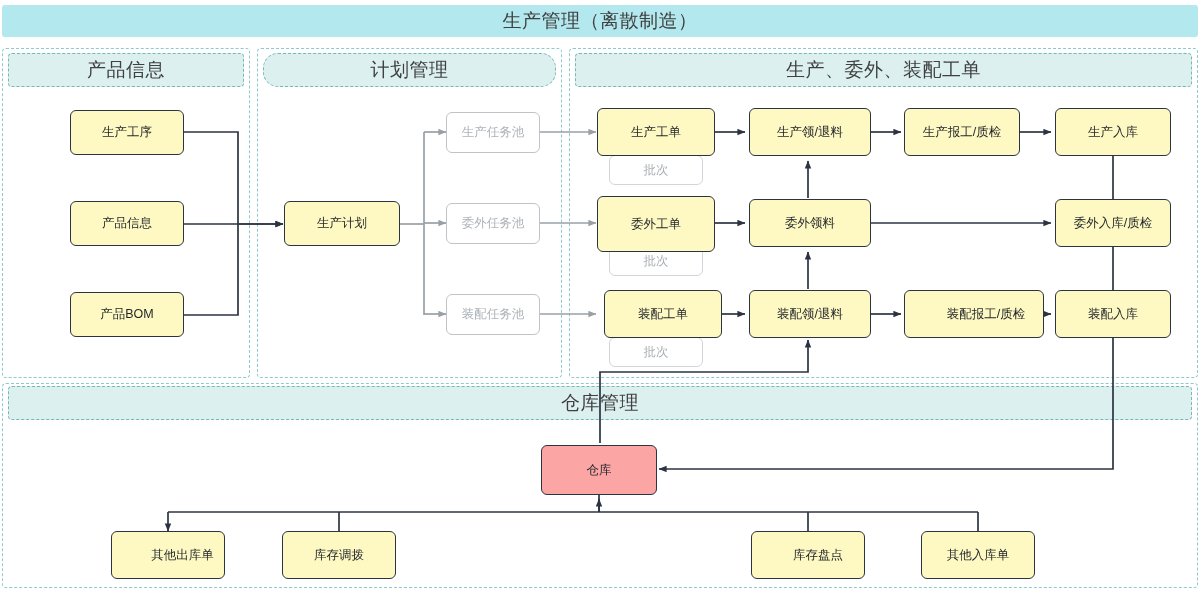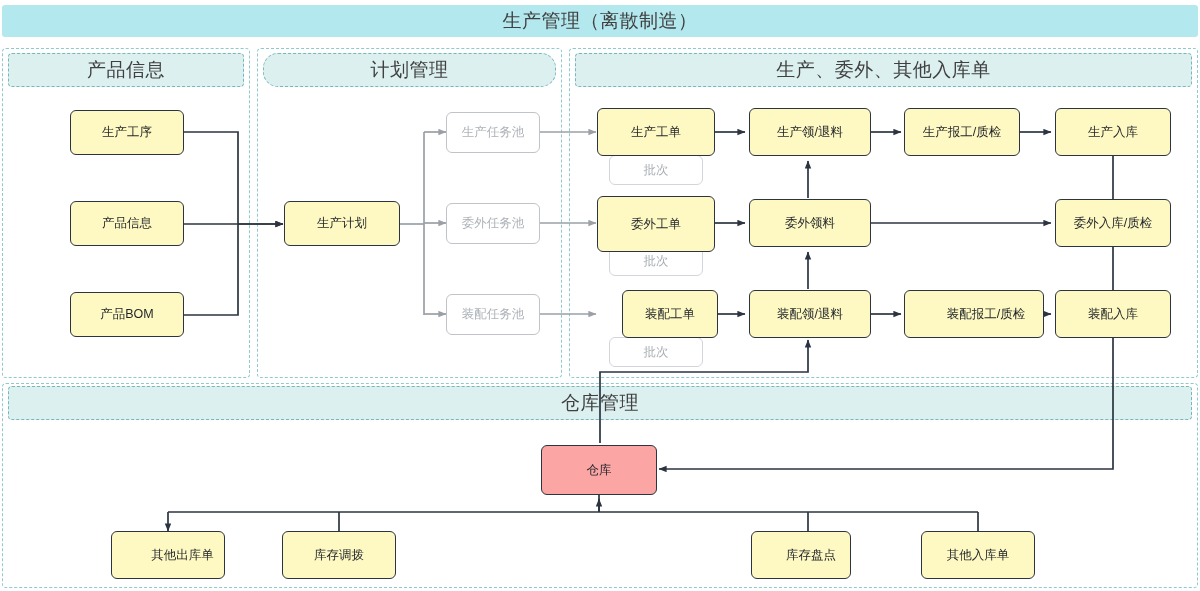--- a/index.html
+++ b/index.html
@@ -33,21 +33,21 @@
 
   <div class="banner banner-top" style="left:2px;top:5px;width:1196px;height:32px;">生产管理（离散制造）</div>
 
   <div class="frame" style="left:2px;top:48px;width:248px;height:330px;"></div>
   <div class="banner banner-sec" style="left:8px;top:53px;width:236px;height:34px;">产品信息</div>
 
   <div class="frame" style="left:257px;top:48px;width:305px;height:330px;"></div>
   <div class="banner banner-sec" style="left:263px;top:53px;width:293px;height:34px;border-radius:15px;">计划管理</div>
 
   <div class="frame" style="left:569px;top:48px;width:629px;height:330px;"></div>
-  <div class="banner banner-sec" style="left:575px;top:53px;width:617px;height:34px;">生产、委外、其他入库单</div>
+  <div class="banner banner-sec" style="left:575px;top:53px;width:617px;height:34px;">生产、委外、装配工单</div>
 
   <div class="frame" style="left:2px;top:383px;width:1196px;height:205px;"></div>
   <div class="banner banner-sec" style="left:8px;top:386px;width:1184px;height:34px;">仓库管理</div>
 
   <svg class="svg-layer">
     <defs>
       <marker id="ah" markerWidth="9" markerHeight="9" refX="7.6" refY="3.2" orient="auto" markerUnits="userSpaceOnUse">
         <path d="M0,0 L8,3.2 L0,6.4 z" fill="#2b3440"></path>
       </marker>
       <marker id="ahm" markerWidth="9" markerHeight="9" refX="7.6" refY="3.2" orient="auto" markerUnits="userSpaceOnUse">
@@ -119,33 +119,33 @@
   <div class="node" style="left:70px;top:201px;width:114px;height:45px;">产品信息</div>
   <div class="node" style="left:70px;top:292px;width:114px;height:45px;">产品BOM</div>
 
   <div class="node" style="left:284px;top:201px;width:116px;height:45px;">生产计划</div>
   <div class="node muted" style="left:446px;top:112px;width:94px;height:41px;">生产任务池</div>
   <div class="node muted" style="left:446px;top:203px;width:94px;height:41px;">委外任务池</div>
   <div class="node muted" style="left:446px;top:294px;width:94px;height:41px;">装配任务池</div>
 
   <div class="node" style="left:597px;top:108px;width:118px;height:48px;">生产工单</div>
   <div class="node" style="left:597px;top:196px;width:118px;height:56px;">委外工单</div>
-  <div class="node" style="left:622px;top:290px;width:96px;height:48px;">装配工单</div>
+  <div class="node" style="left:604px;top:290px;width:118px;height:48px;">装配工单</div>
 
   <div class="node" style="left:749px;top:108px;width:122px;height:48px;">生产领/退料</div>
   <div class="node" style="left:749px;top:199px;width:122px;height:48px;">委外领料</div>
   <div class="node" style="left:749px;top:290px;width:122px;height:48px;">装配领/退料</div>
 
   <div class="node" style="left:904px;top:108px;width:116px;height:48px;">生产报工/质检</div>
   <div class="node" style="left:904px;top:290px;width:140px;height:48px;padding-left:24px;">装配报工/质检</div>
 
   <div class="node" style="left:1055px;top:108px;width:116px;height:48px;">生产入库</div>
   <div class="node" style="left:1055px;top:199px;width:116px;height:48px;">委外入库/质检</div>
   <div class="node" style="left:1055px;top:290px;width:116px;height:48px;">装配入库</div>
 
   <div class="node accent" style="left:541px;top:445px;width:116px;height:50px;">仓库</div>
 
   <div class="node" style="left:111px;top:531px;width:114px;height:48px;padding-left:29px;">其他出库单</div>
   <div class="node" style="left:282px;top:531px;width:114px;height:48px;">库存调拨</div>
-  <div class="node" style="left:751px;top:531px;width:100px;height:48px;padding-left:20px;">库存盘点</div>
+  <div class="node" style="left:751px;top:531px;width:114px;height:48px;padding-left:20px;">库存盘点</div>
   <div class="node" style="left:921px;top:531px;width:114px;height:48px;">其他入库单</div>
 
 </div>
 
 </body></html>

